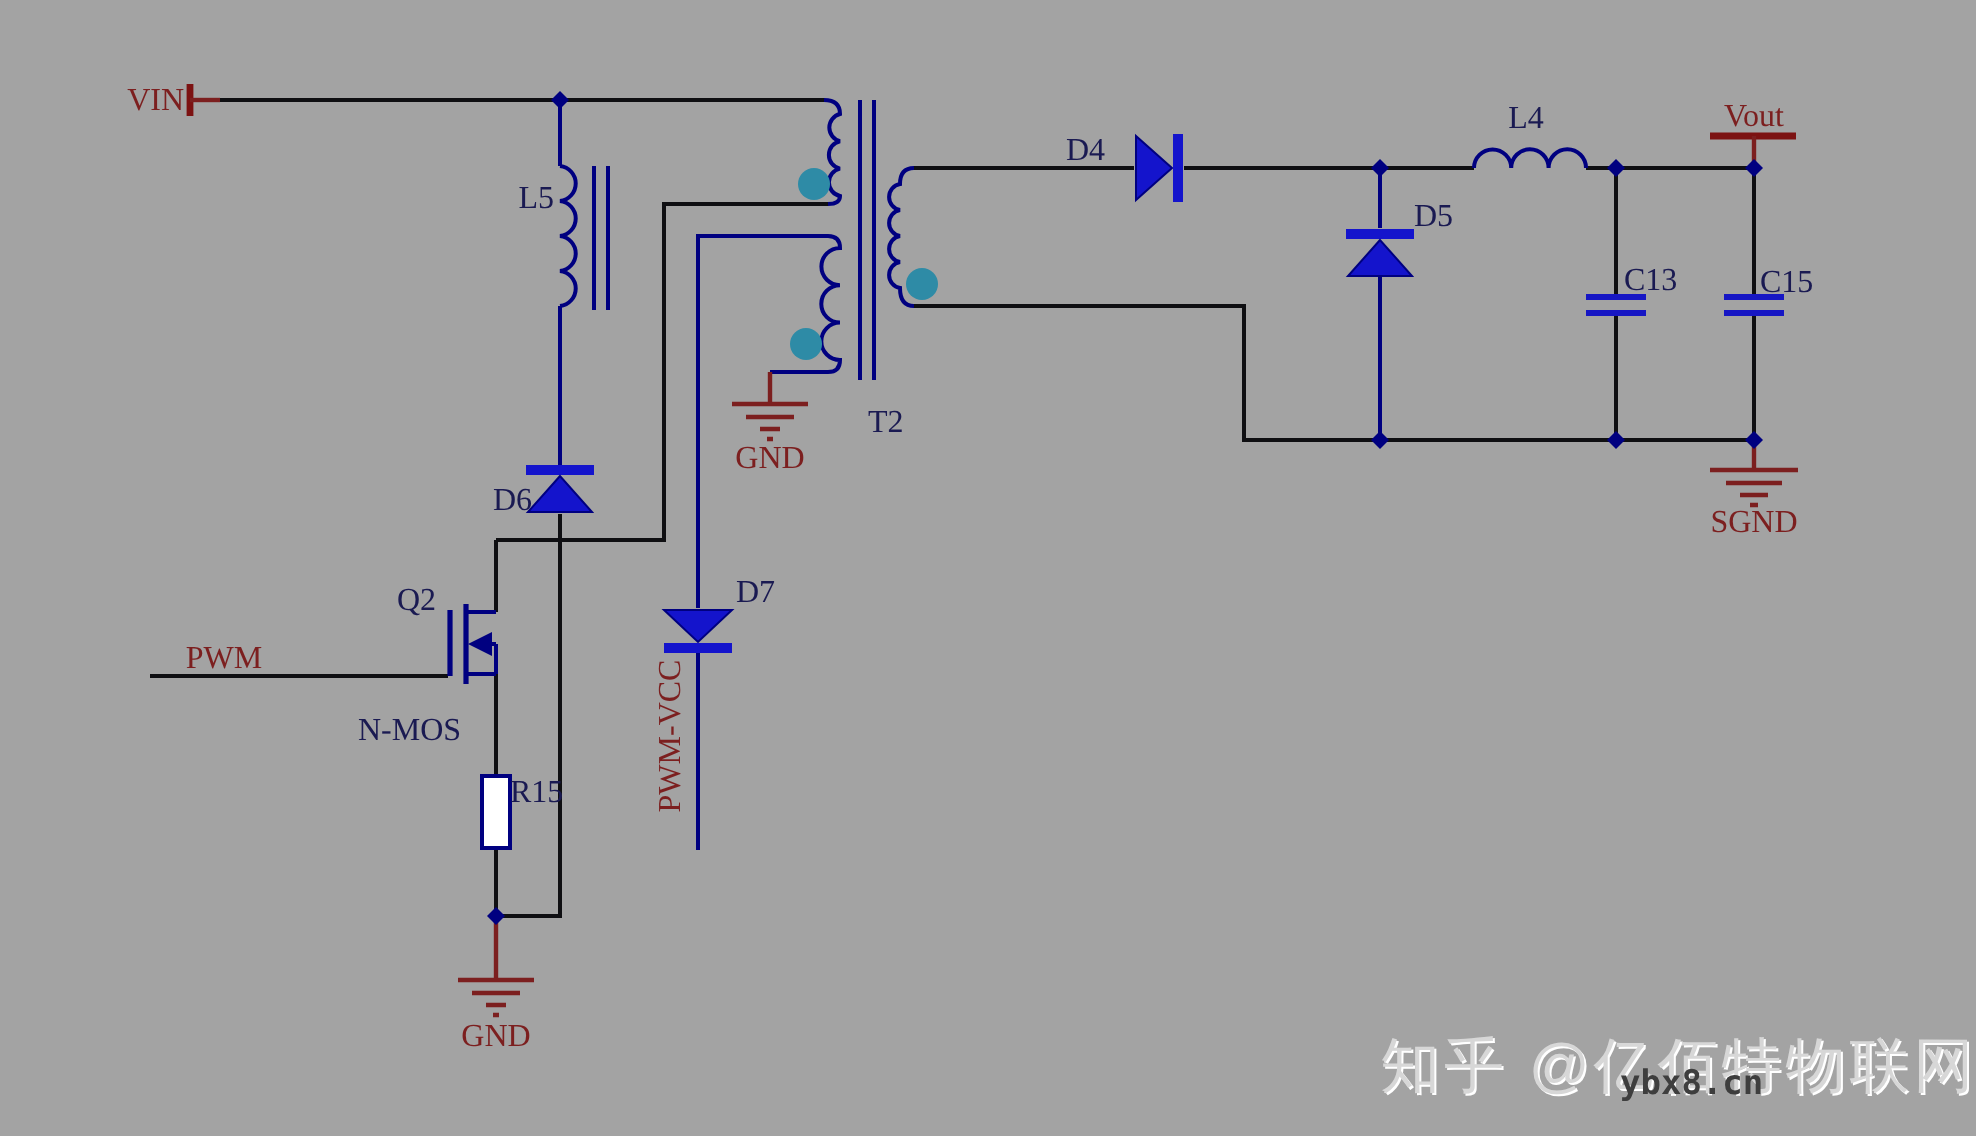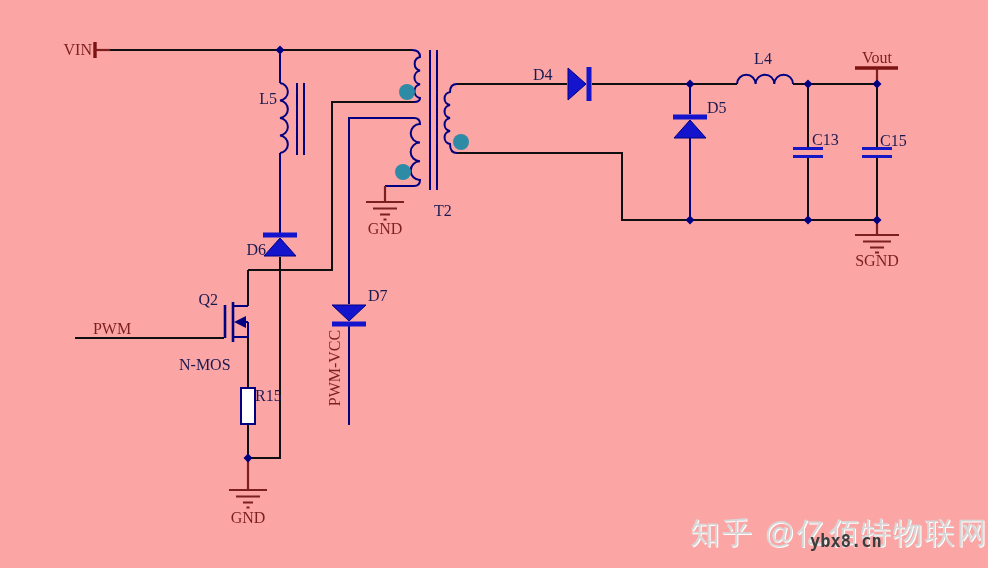--- a/index.html
+++ b/index.html
@@ -1,16 +1,16 @@
 <!DOCTYPE html>
 <html><head>
 <meta charset="utf-8">
 <style>
   html,body{margin:0;padding:0;background:#ffffff;}
-  .stage{position:relative;width:988px;height:568px;background:#fca5a5;overflow:hidden;
+  .stage{position:relative;width:988px;height:568px;background:#a3a3a3;overflow:hidden;
          font-family:"Liberation Serif",serif;}
   svg{display:block;}
   .wire{stroke:#0f0f12;stroke-width:2;fill:none;}
   .navy{stroke:#000080;stroke-width:2;fill:none;}
   .navy-thick{stroke:#000080;stroke-width:2.6;fill:none;}
   .blue-fill{fill:#1414cc;stroke:#000080;stroke-width:1;}
   .blue-bar{stroke:#1414cc;stroke-width:5;fill:none;}
   .cap-plate{stroke:#1616c4;stroke-width:3;fill:none;}
   .red{stroke:#7c1f1f;stroke-width:2.2;fill:none;}
   .red-bar{stroke:#7c1212;stroke-width:3.4;fill:none;}

